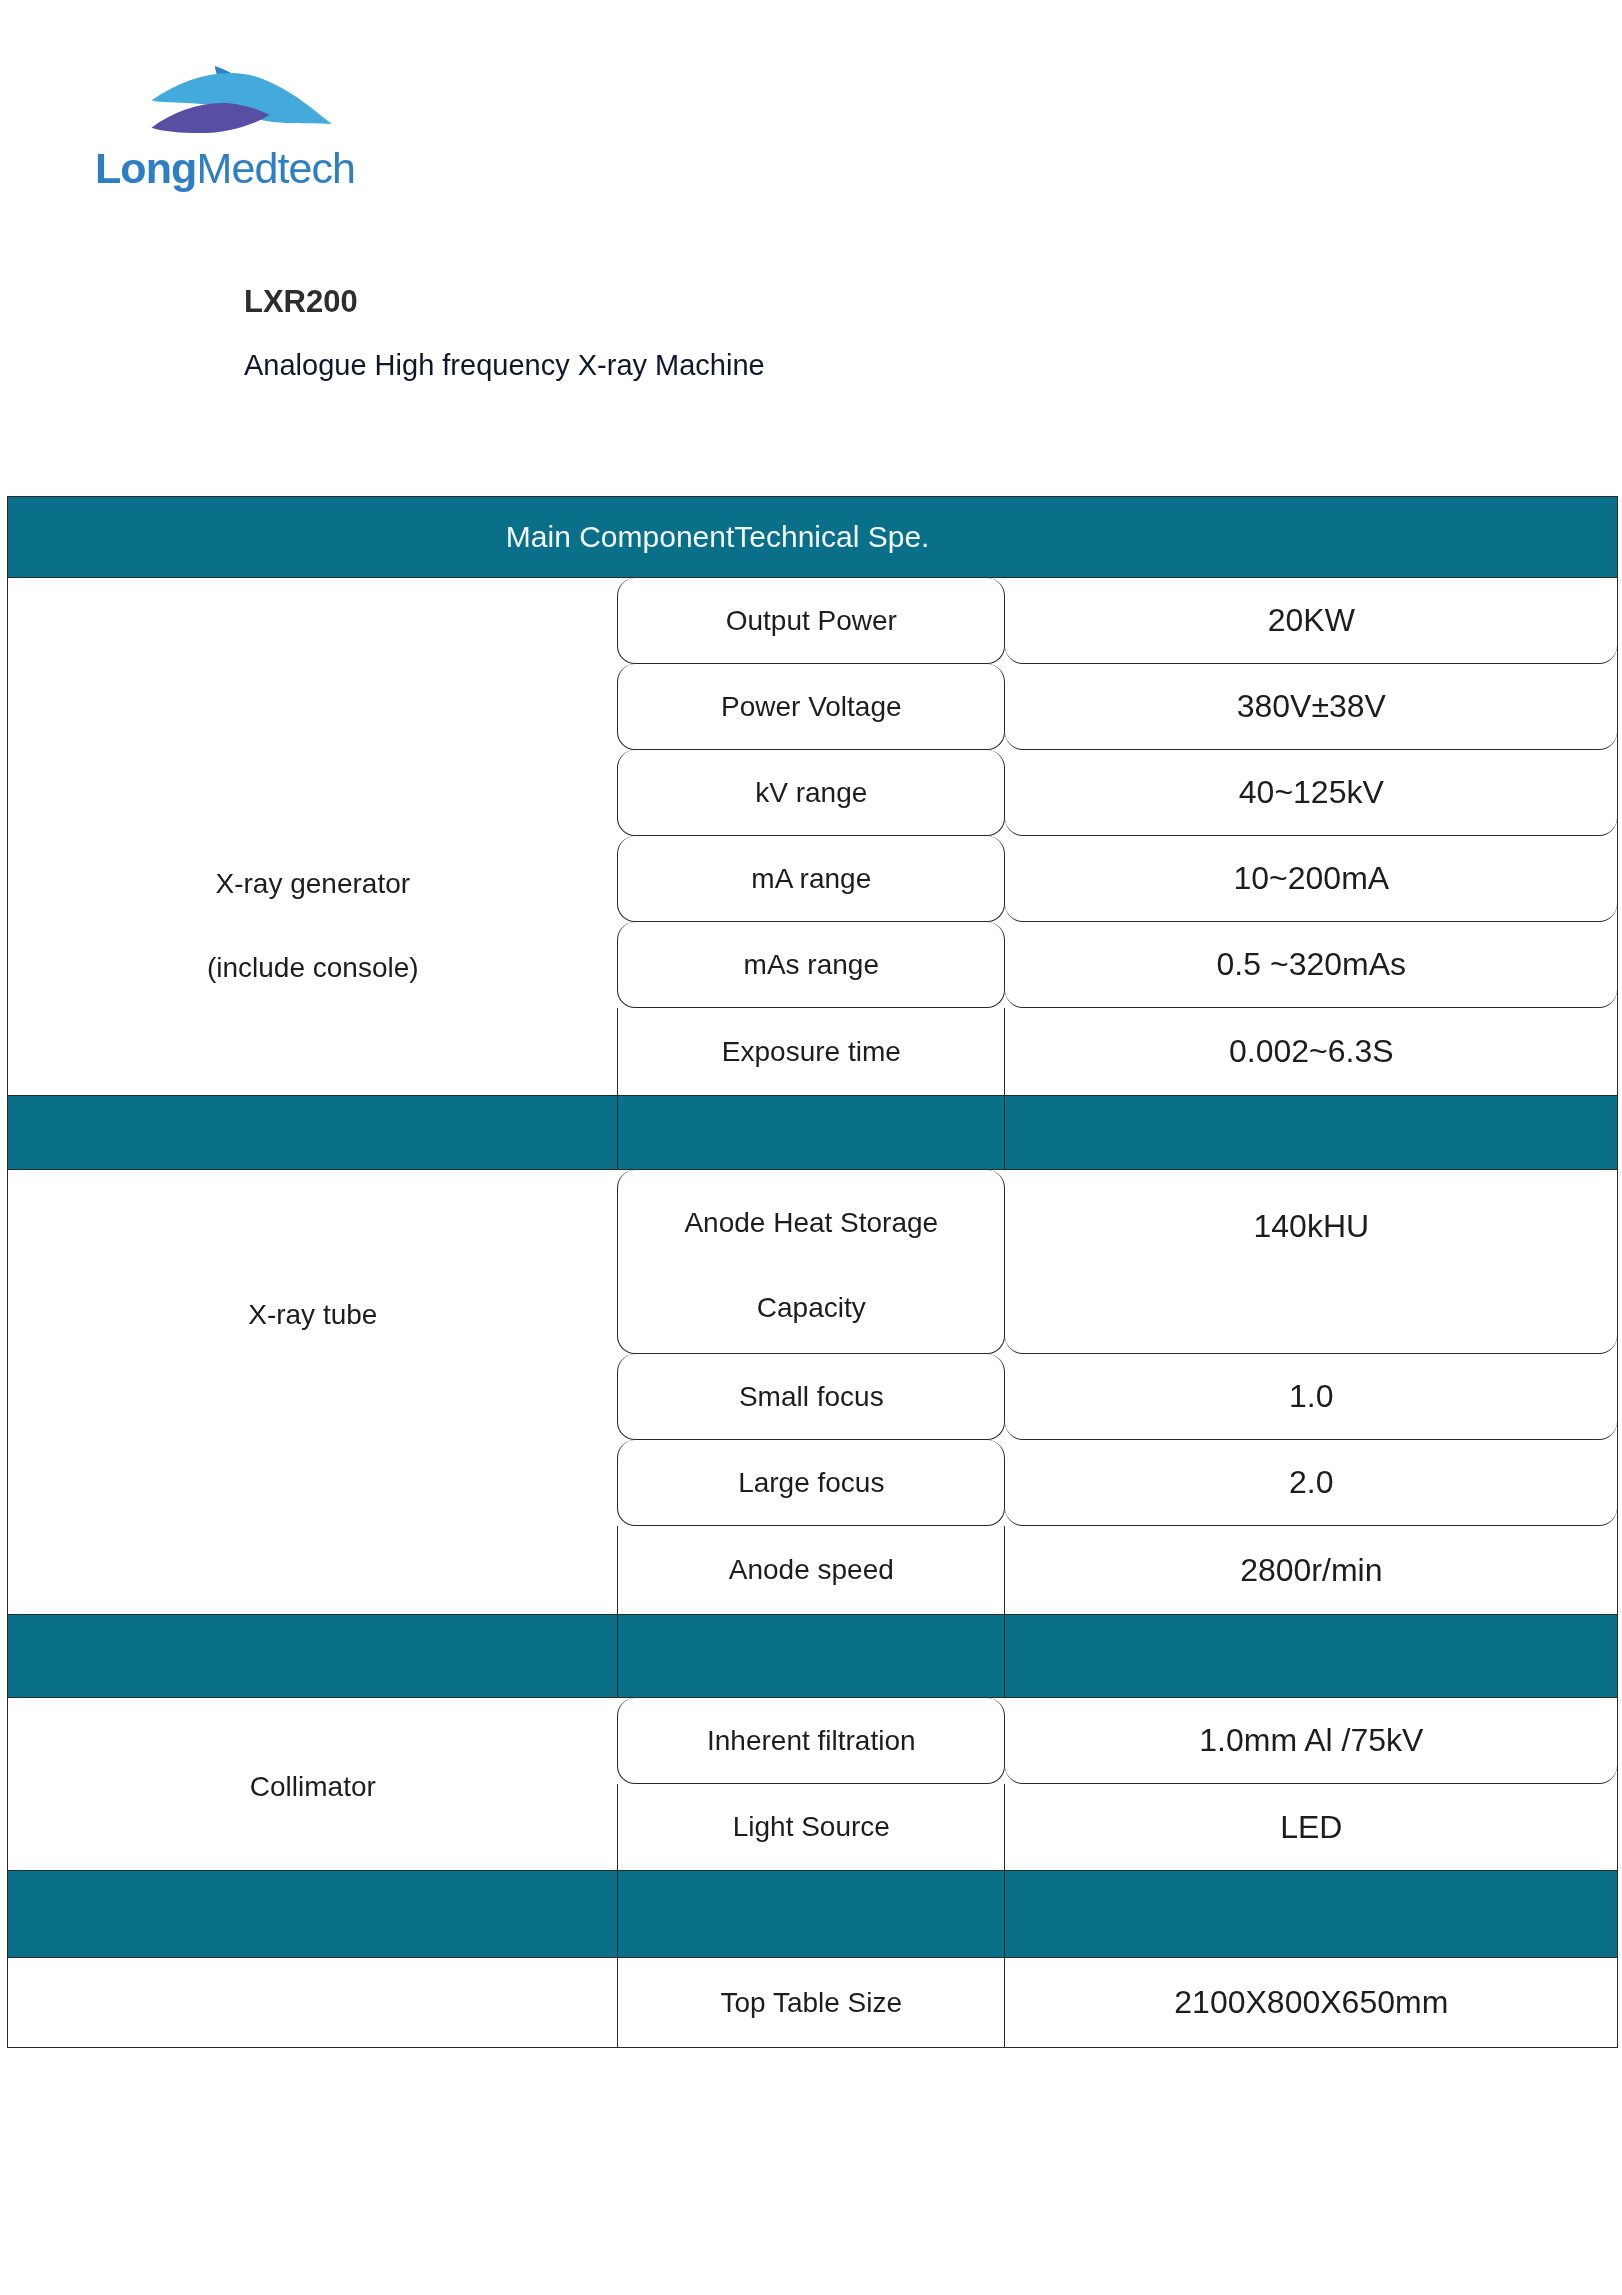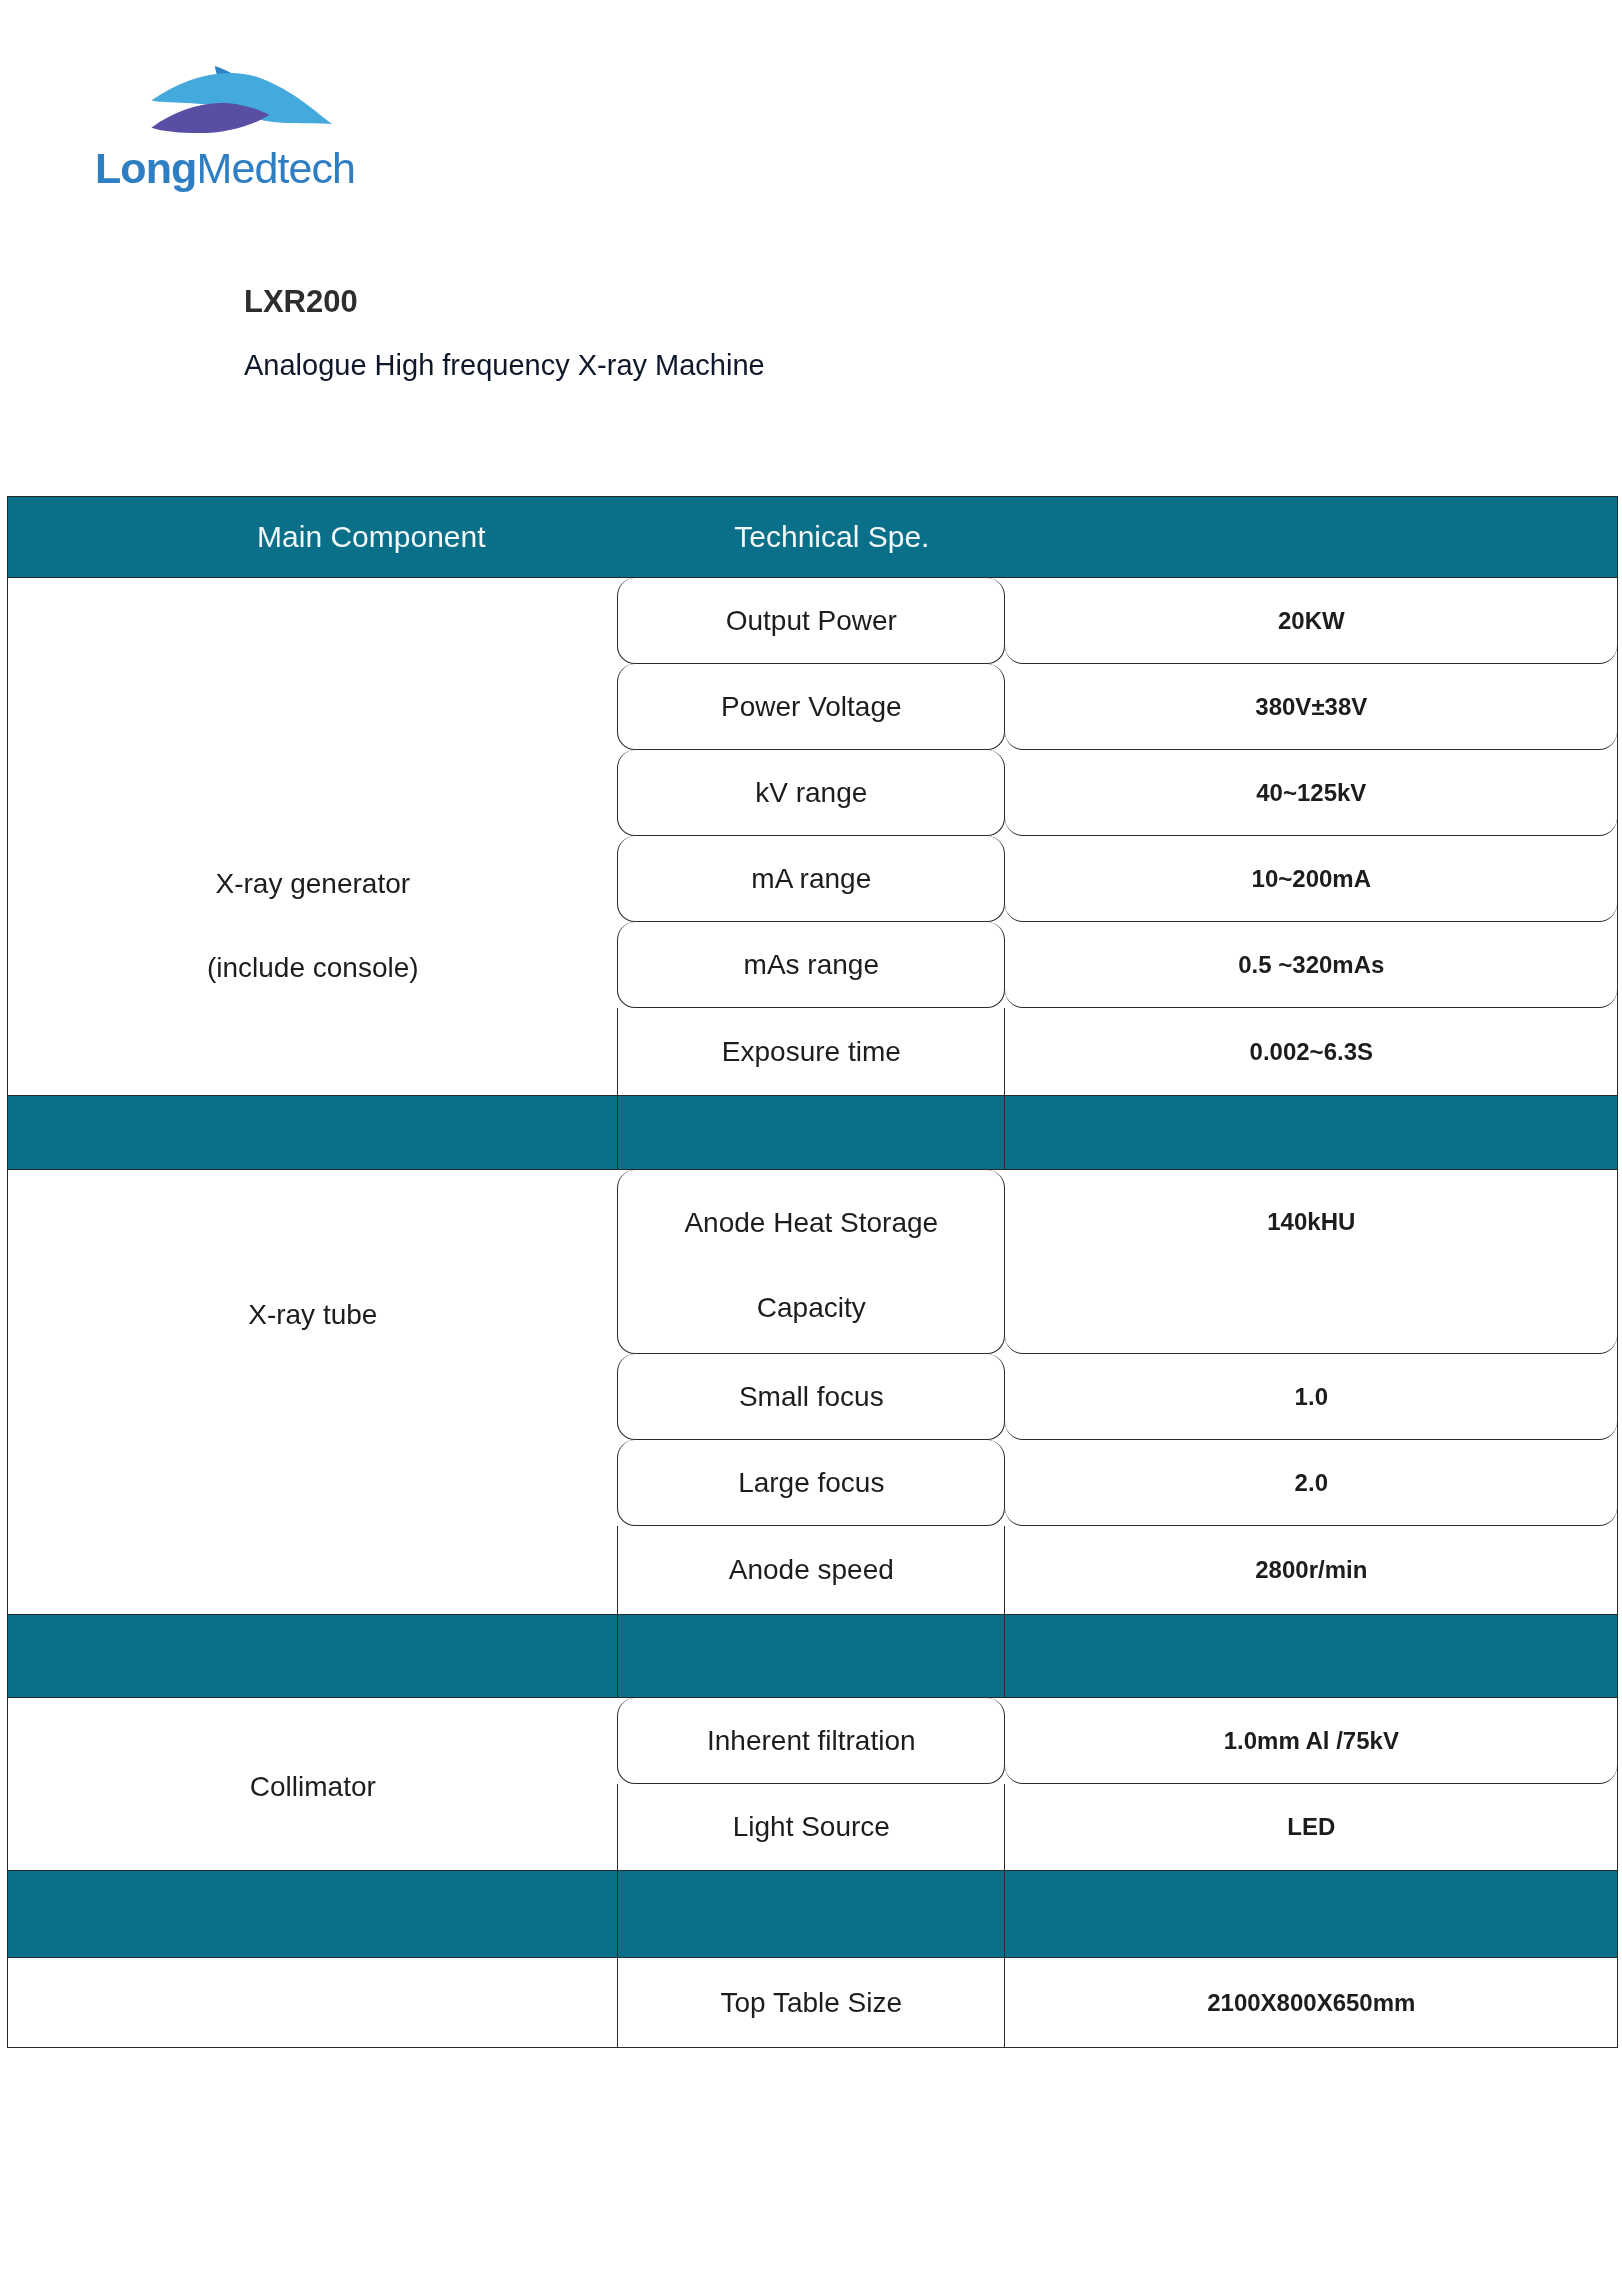--- a/index.html
+++ b/index.html
@@ -30,37 +30,37 @@
   .spec-table{
     position:absolute;left:7.3px;top:496px;width:1611px;
     border:1.8px solid var(--border);background:#fff;
   }
   .thead{
     height:81px;background:var(--teal);
     border-bottom:1.8px solid var(--border);
     display:flex;align-items:center;
     color:#f2f7f8;font-size:30px;
   }
-  .thead .h1{width:726px;text-align:center;}
+  .thead .h1{width:726px;text-align:right;}
   .thead .h2{width:644px;text-align:left;}
   .thead .h3{flex:1;}
   .tbody{position:relative;}
   .row{display:flex;width:100%;}
   .c1{width:609px;}
   .c2{
     width:388px;
     border-left:1.8px solid var(--border);
     border-right:1.8px solid var(--border);
     display:flex;align-items:center;justify-content:center;
     font-size:28px;text-align:center;
   }
   .c3{
     flex:1;
     display:flex;align-items:center;justify-content:center;
-    font-size:24px;text-align:center;font-weight:bold;
+    font-size:32px;text-align:center;
   }
   .row.bb .c2,.row.bb .c3{border-bottom:1.8px solid var(--border);border-radius:18px;}
   .h95{height:86px;}
   .h96{height:87px;}
   .h97{height:88px;justify-content:space-between;}
   .h98{height:89px;}
   .tall{height:184px;}
   .tall .c2{flex-direction:column;justify-content:flex-start;padding-top:31px;line-height:44px;}
   .tall .c2 .line2{margin-top:41px;}
   .tall .c3{align-items:flex-start;padding-top:38px;}

